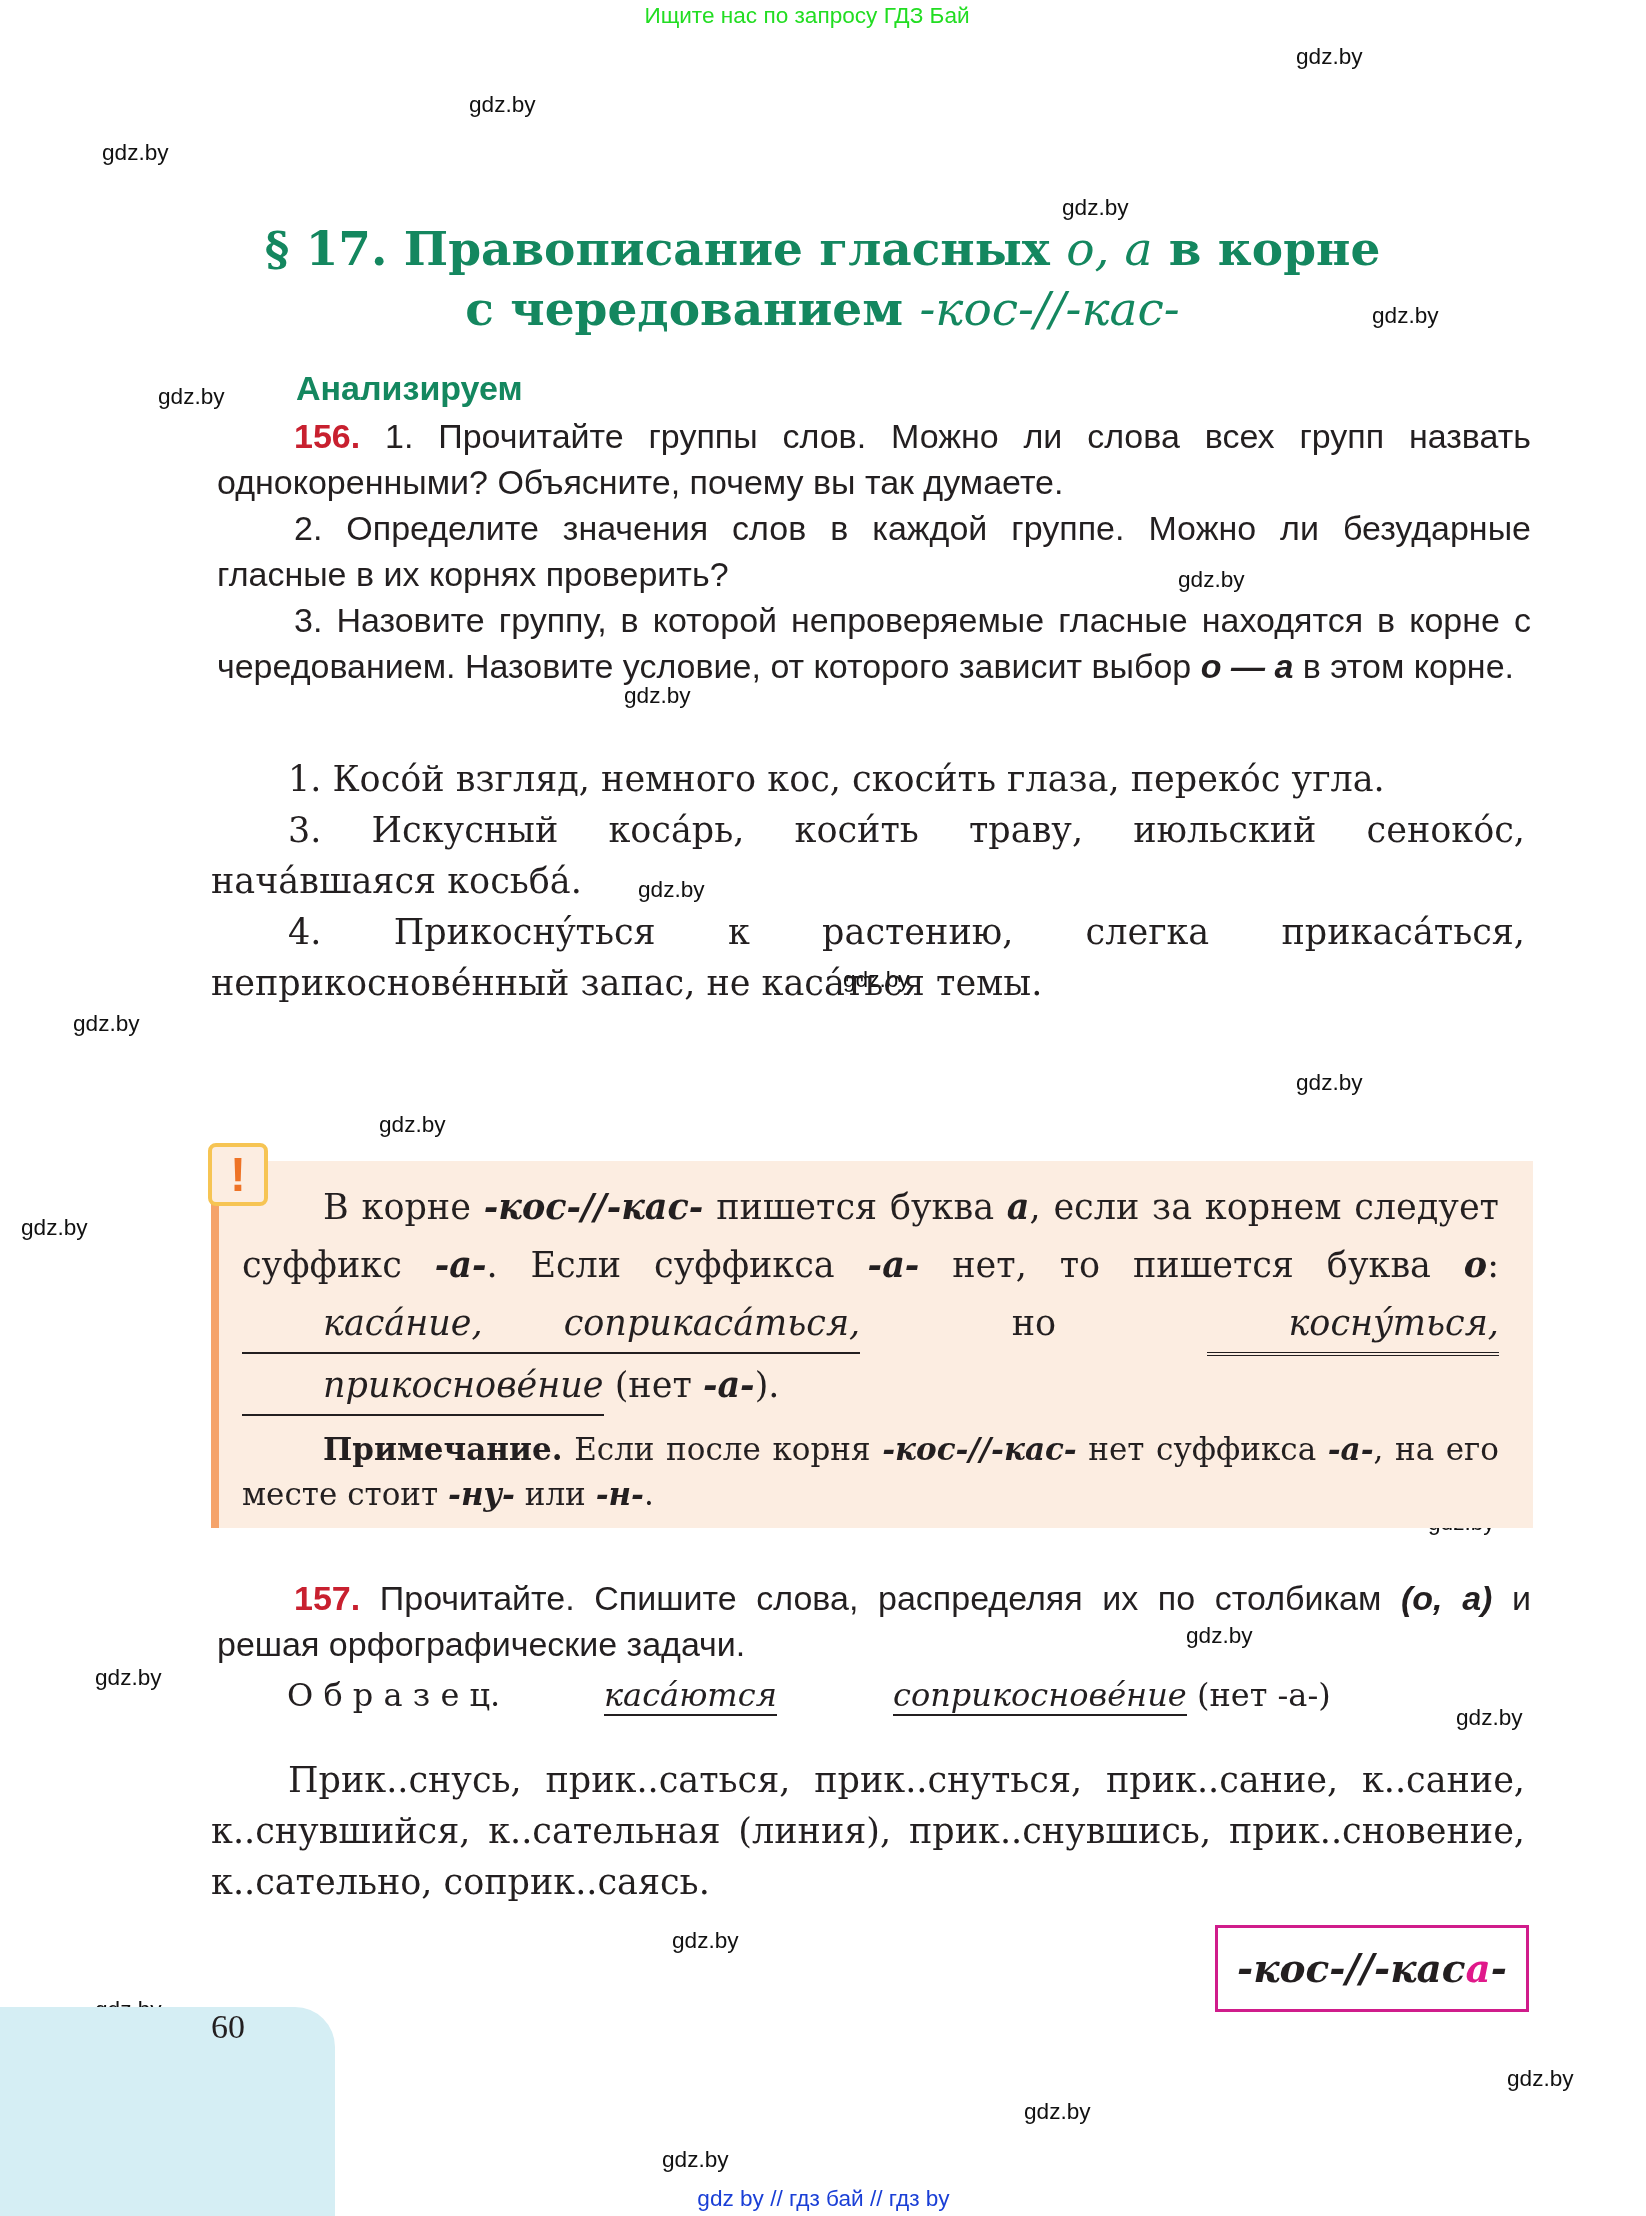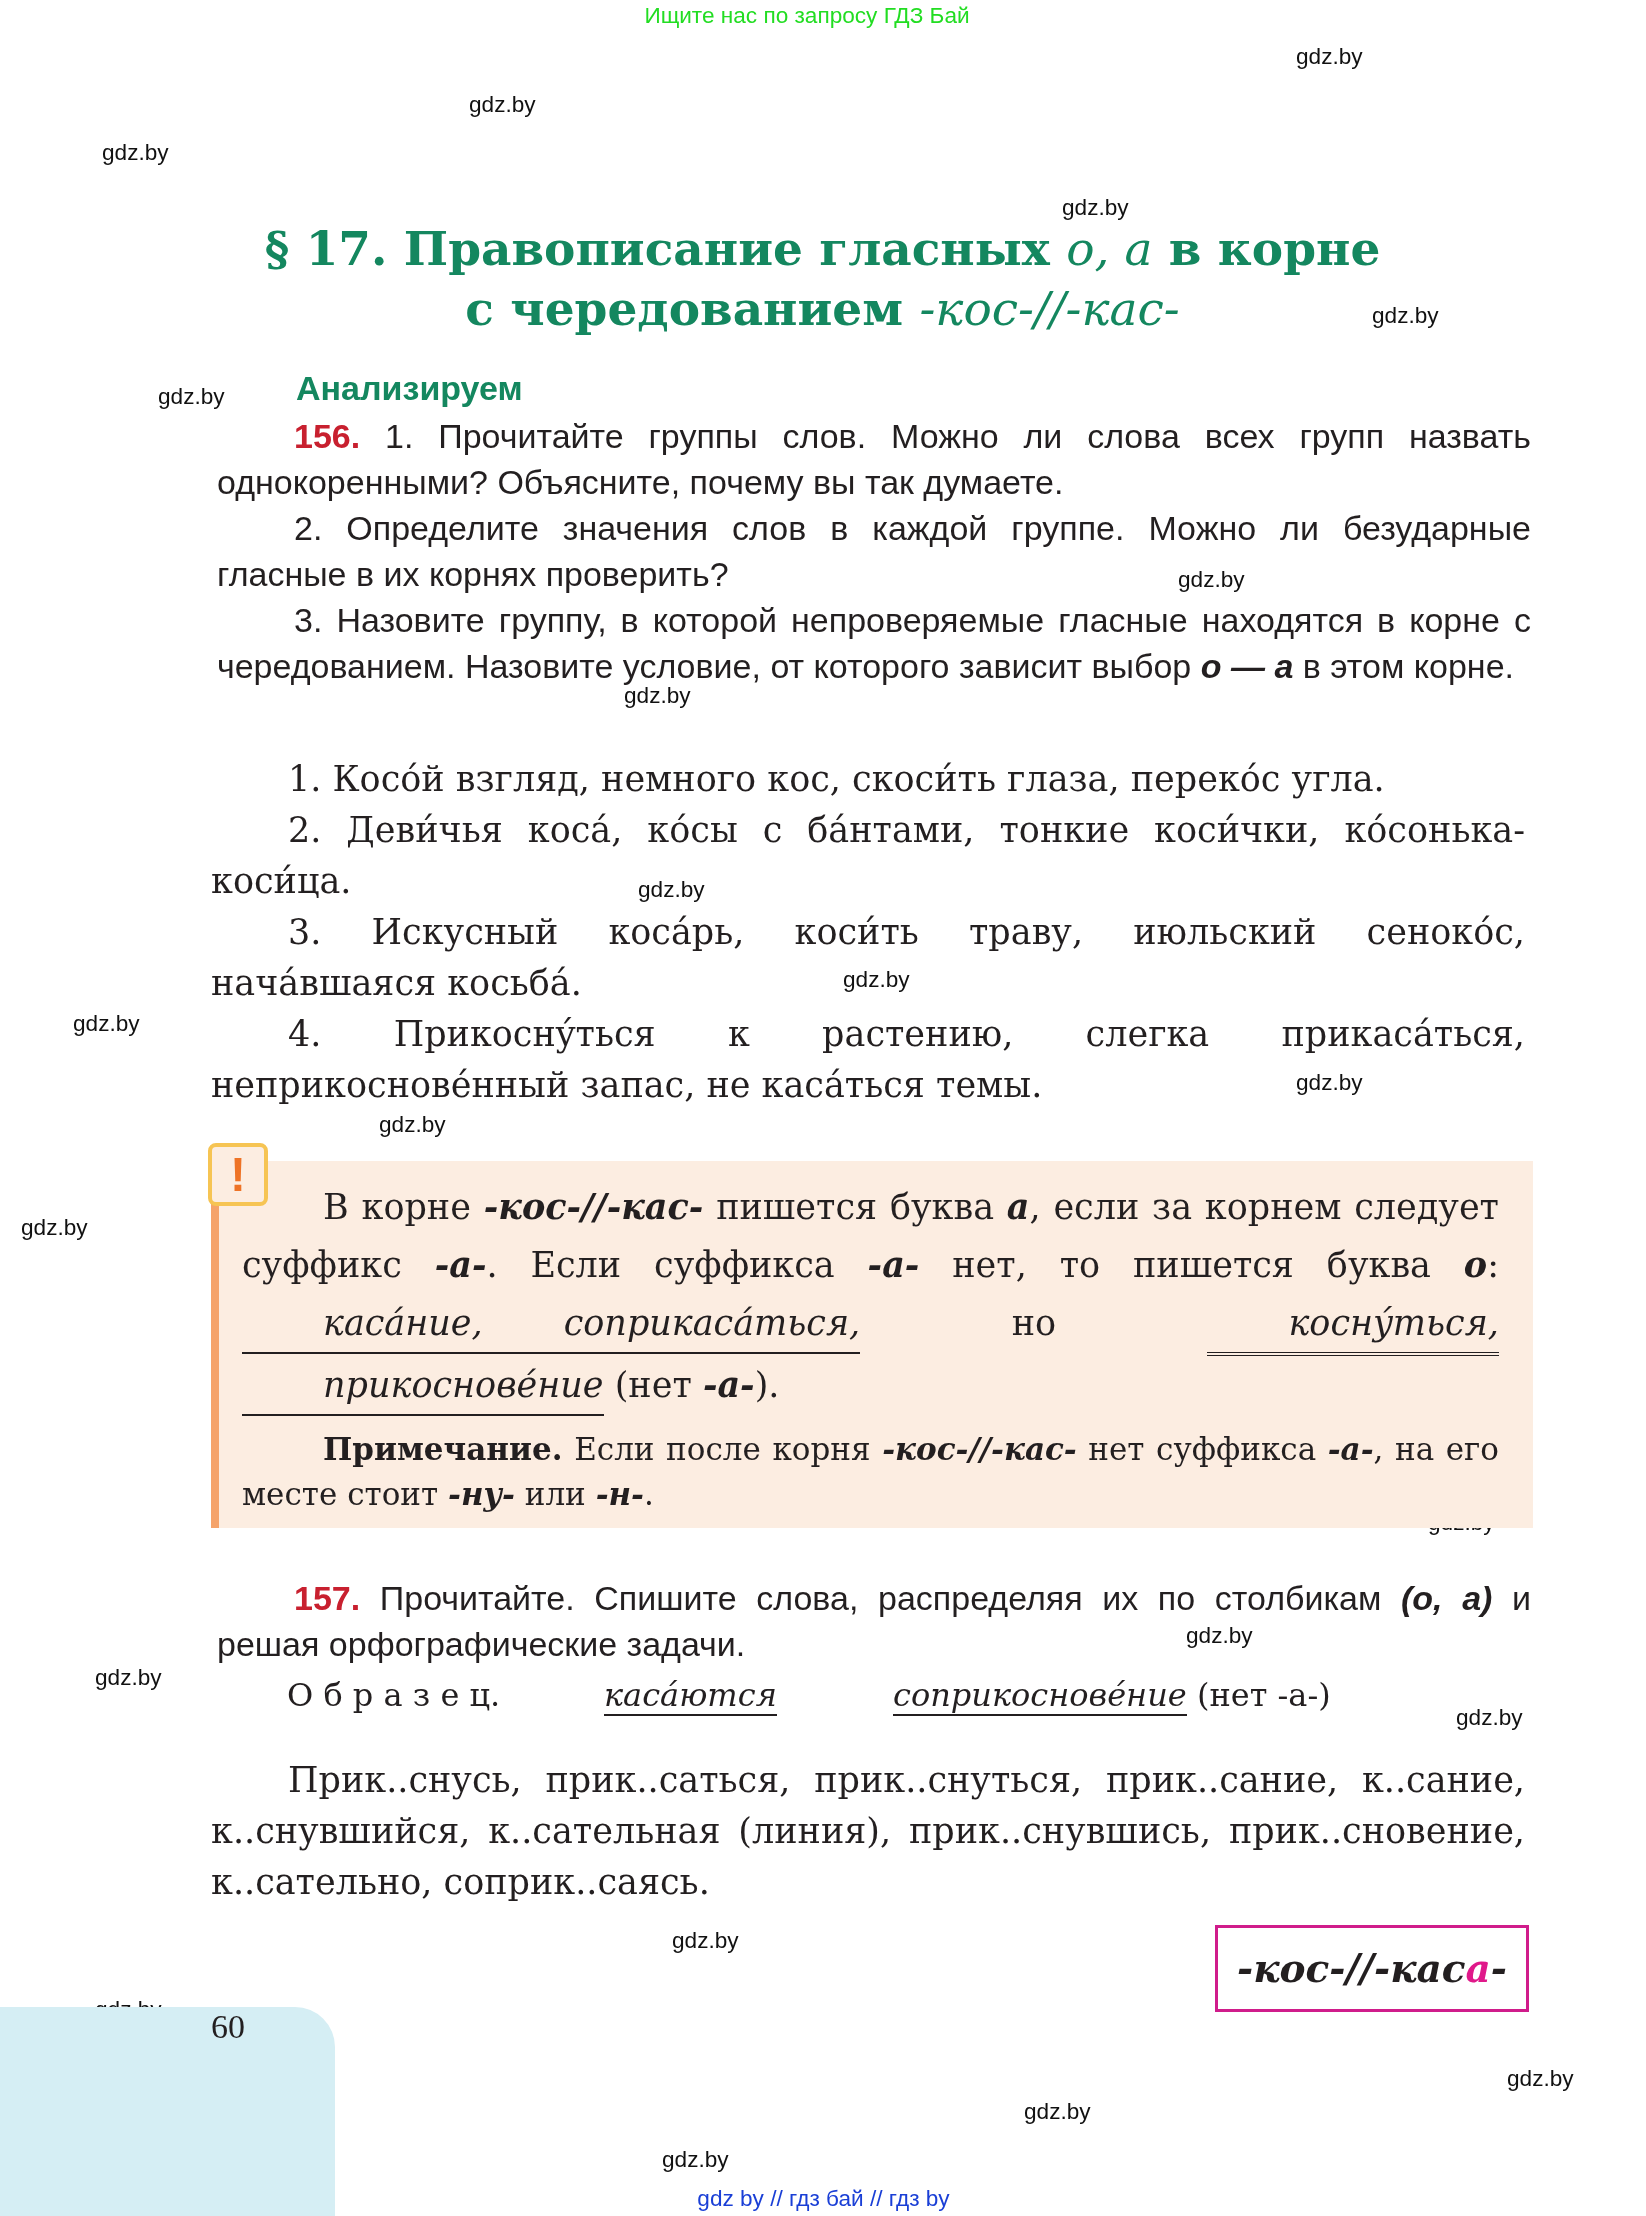--- a/index.html
+++ b/index.html
@@ -100,21 +100,20 @@
 <div class="section-label">Анализируем</div>
 
 <div class="sans-block" style="top:413px;">
   <p><span class="exnum">156.</span><span> 1. Прочитайте группы слов. Можно ли слова всех групп назвать однокоренными? Объясните, почему вы так думаете.</span></p>
   <p>2. Определите значения слов в каждой группе. Можно ли безударные гласные в их корнях проверить?</p>
   <p><span>3. Назовите группу, в которой непроверяемые гласные находятся в корне с чередованием. Назовите условие, от которого зависит выбор </span><b class="bold-i">о — а</b><span> в этом корне.</span></p>
 </div>
 
 <div class="serif-block" style="top:754px;">
   <p>1. Косóй взгляд, немного кос, скоси́ть глаза, перекóс угла.</p>
-  <p>2. Деви́чья косá, кóсы с бáнтами, тонкие коси́чки, кóсонька-коси́ца.</p>
   <p>3. Искусный косáрь, коси́ть траву, июльский сенокóс, начáвшаяся косьбá.</p>
   <p>4. Прикоснýться к растению, слегка прикасáться, неприкосновéнный запас, не касáться темы.</p>
 </div>
 
 <div class="rule-box"></div>
 <div class="warn-icon">!</div>
 
 <div class="rule-text">
   <p>
     <span>В корне </span><b><i>-кос-//-кас-</i></b><span> пишется буква </span><b><i>а</i></b><span>, если за корнем следует суффикс </span><b><i>-а-</i></b><span>. Если суффикса </span><b><i>-а-</i></b><span> нет, то пишется буква </span><b><i>о</i></b><span>: </span><i class="mk u1">касáние,</i><i class="mk u1"> соприкасáться,</i><span> но </span><i class="mk u2">коснýться,</i><i class="mk u1"> прикосновéние</i><span> (нет </span><b><i>-а-</i></b><span>).</span>

